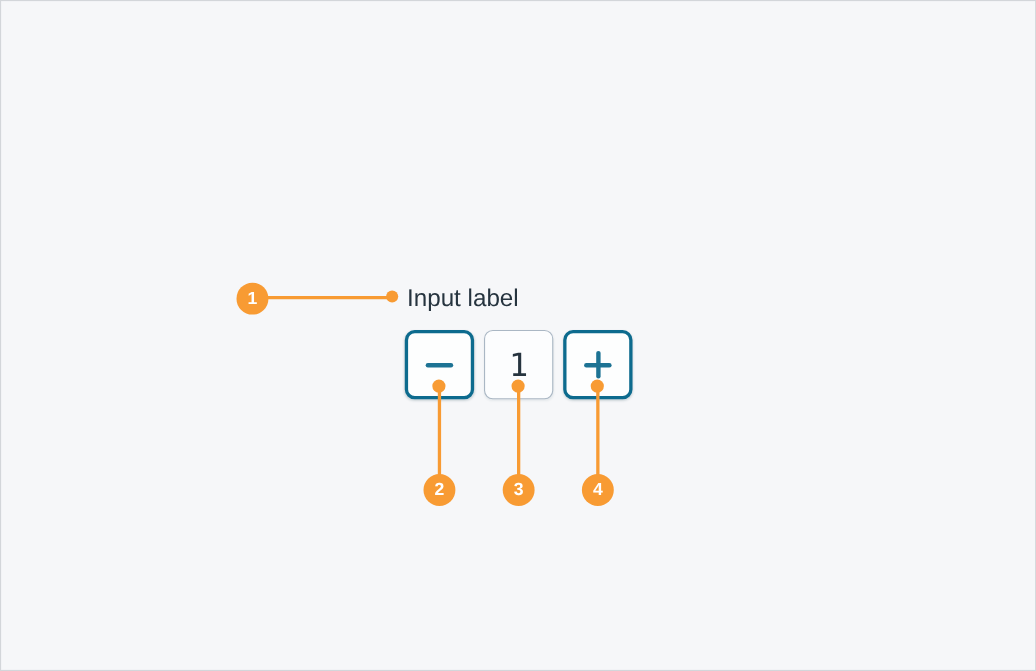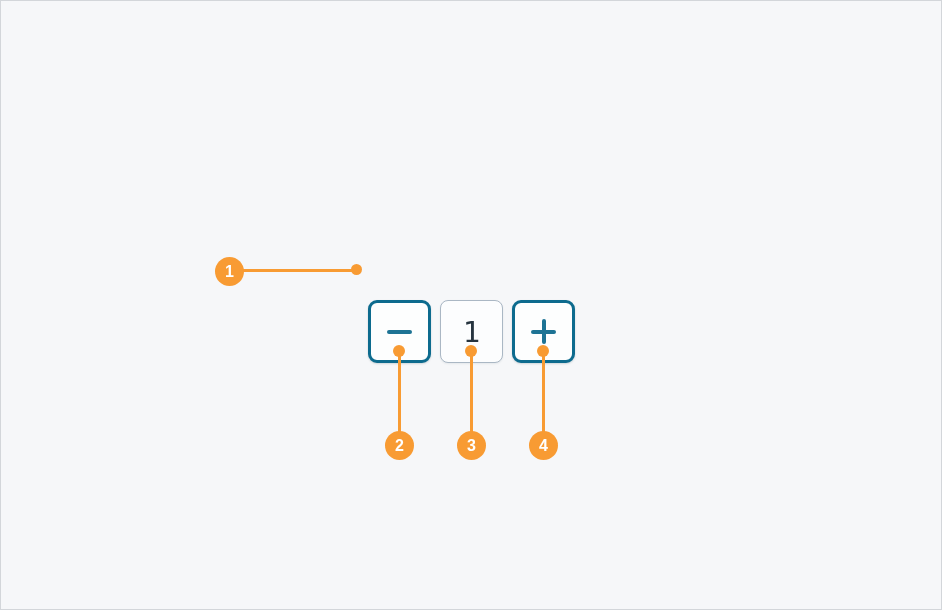--- a/index.html
+++ b/index.html
@@ -139,20 +139,21 @@
 </style>
 </head>
 <body>
 
 <div class="canvas">
 
   <div class="callout-badge badge-1">1</div>
   <div class="leader-h"></div>
   <div class="anchor-dot dot-1"></div>
 
+  <div class="input-label">Input label</div>
 
   <div class="stepper">
     <button class="step-btn">
       <span class="icon-minus"></span>
     </button>
     <input class="value-input" type="text" value="1" style="">
     <button class="step-btn">
       <span class="icon-plus"></span>
     </button>
   </div>

